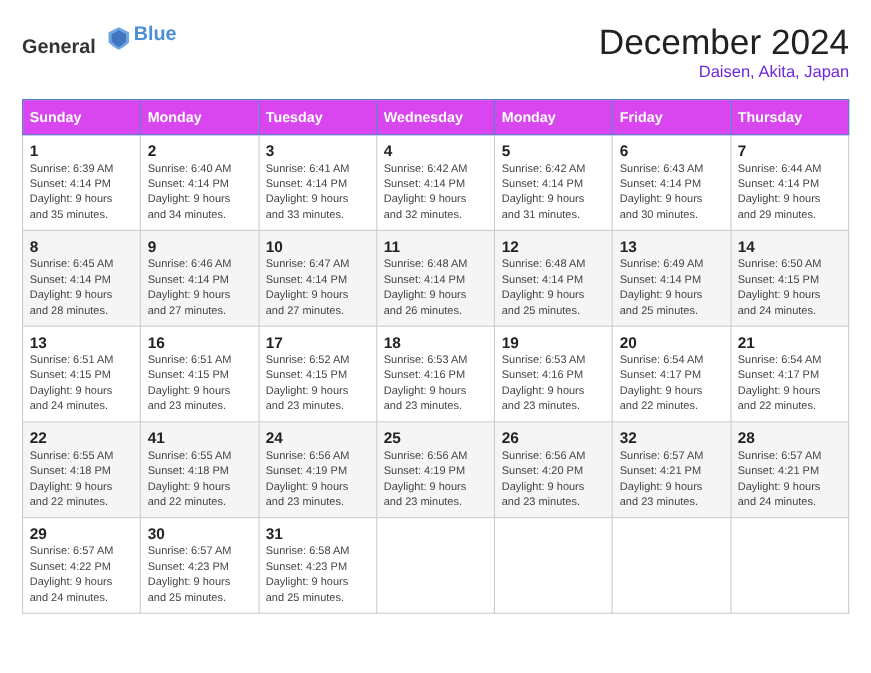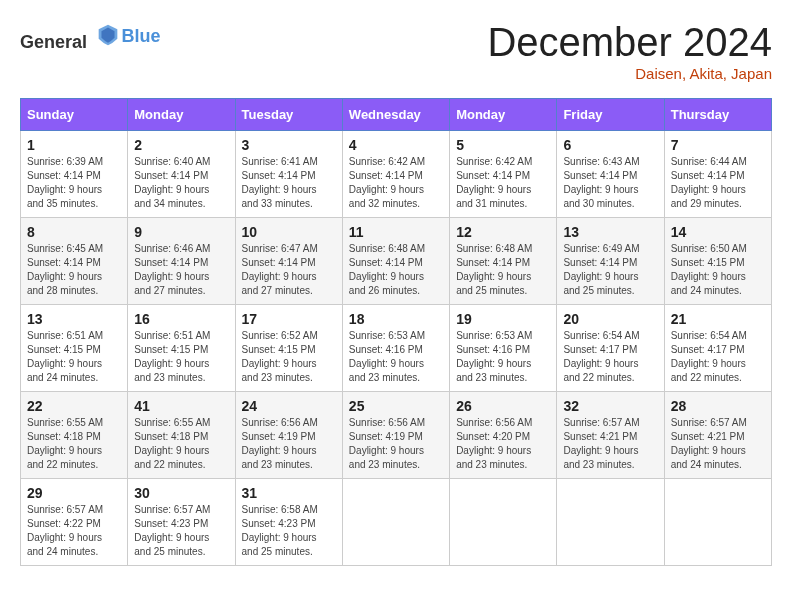--- a/index.html
+++ b/index.html
@@ -11,56 +11,55 @@
       padding: 20px;
     }
     .header {
       display: flex;
       justify-content: space-between;
       align-items: flex-start;
       margin-bottom: 16px;
     }
     .logo {
       display: flex;
-      align-items: center;
     }
     .logo-text-general {
       font-size: 18px;
       font-weight: bold;
       color: #333;
     }
     .logo-text-blue {
       font-size: 18px;
       font-weight: bold;
       color: #4a90d9;
     }
     .logo-icon {
       width: 28px;
       height: 28px;
       margin-left: 2px;
     }
     .title-section {
       text-align: right;
     }
     .month-title {
-      font-size: 40px;
+      font-size: 32px;
       font-weight: normal;
       color: #222;
     }
     .location-title {
       font-size: 15px;
-      color: #c2410c;
+      color: #6d28d9;
     }
     table {
       width: 100%;
       border-collapse: collapse;
       table-layout: fixed;
     }
     thead tr th {
-      background-color: #8b5cf6;
+      background-color: #d946ef;
       color: #fff;
       font-size: 13px;
       font-weight: bold;
       padding: 8px 6px;
       text-align: left;
       border: 1px solid #5580cc;
     }
     tbody tr td {
       border: 1px solid #ccc;
       vertical-align: top;

